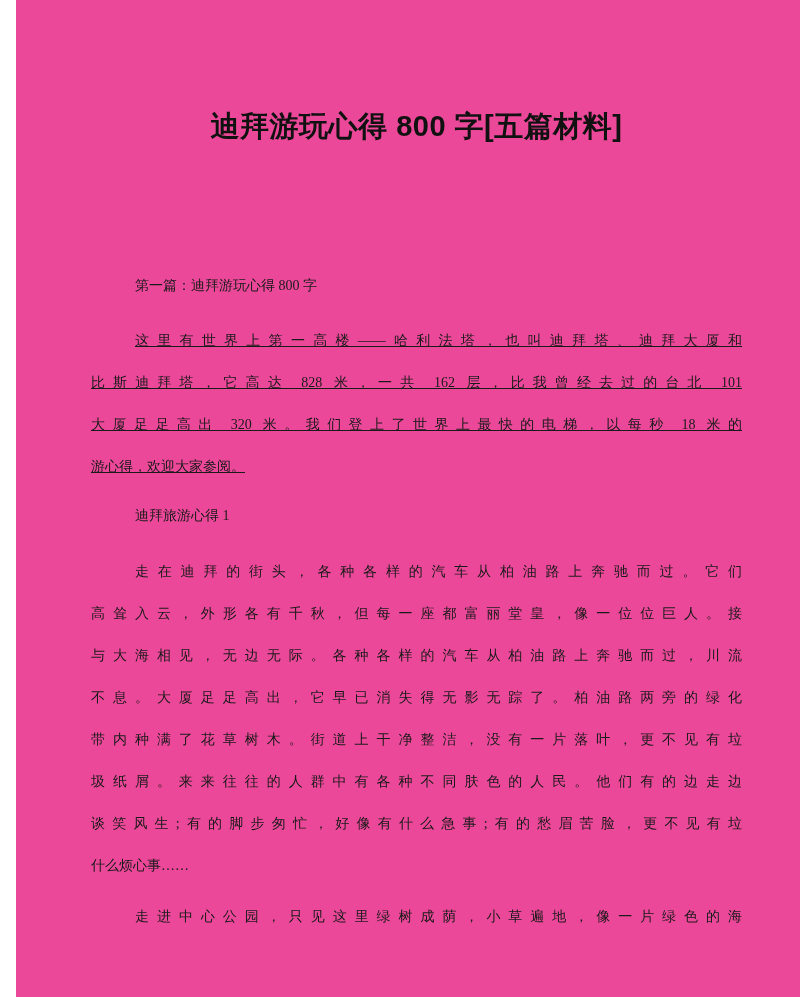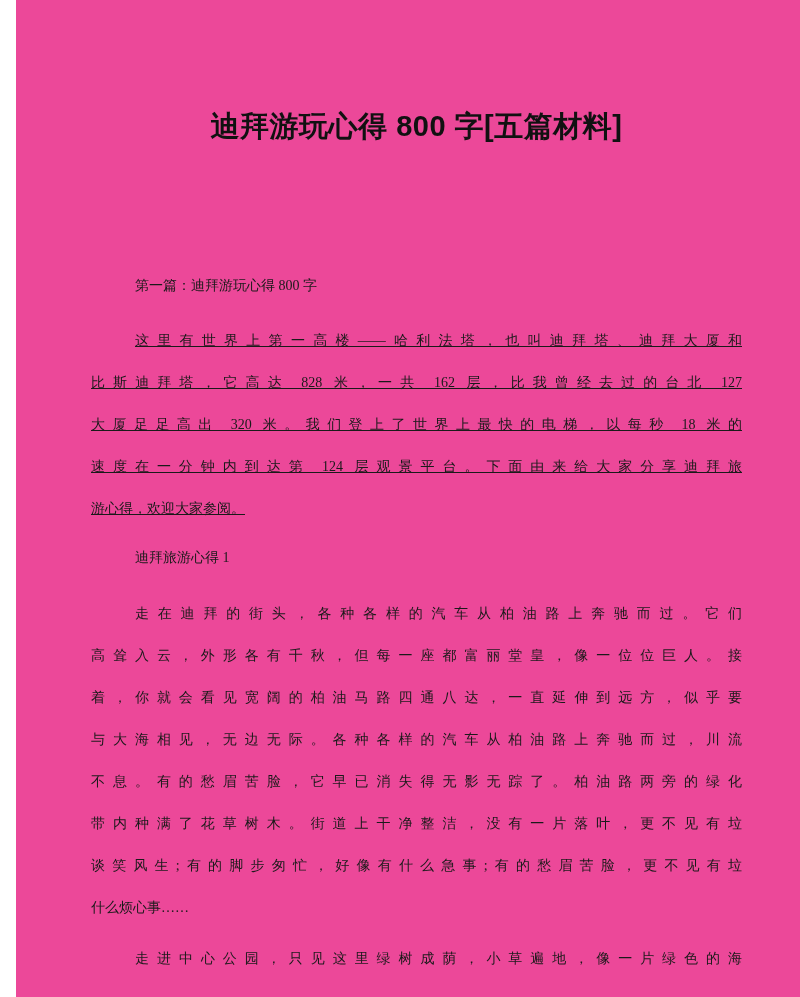--- a/index.html
+++ b/index.html
@@ -51,37 +51,36 @@
 <div class="page">
 
   <h1 class="doc-title">迪拜游玩心得 800 字[五篇材料]</h1>
 
   <div class="block b0">
     <div class="line indent end">第一篇：迪拜游玩心得 800 字</div>
   </div>
 
   <div class="block b1">
     <div class="line indent">这里有世界上第一高楼——哈利法塔，也叫迪拜塔、迪拜大厦和</div>
-    <div class="line">比斯迪拜塔，它高达 828 米，一共 162 层，比我曾经去过的台北 127</div>
+    <div class="line">比斯迪拜塔，它高达 828 米，一共 162 层，比我曾经去过的台北 101</div>
     <div class="line">大厦足足高出 320 米。我们登上了世界上最快的电梯，以每秒 18 米的</div>
-    <div class="line">速度在一分钟内到达第 124 层观景平台。下面由来给大家分享迪拜旅</div>
     <div class="line end">游心得，欢迎大家参阅。</div>
   </div>
 
   <div class="block b2">
     <div class="line indent end">迪拜旅游心得 1</div>
   </div>
 
   <div class="block b3">
     <div class="line indent">走在迪拜的街头，各种各样的汽车从柏油路上奔驰而过。它们</div>
     <div class="line">高耸入云，外形各有千秋，但每一座都富丽堂皇，像一位位巨人。接</div>
-    <div class="line">着，你就会看见宽阔的柏油马路四通八达，一直延伸到远方，似乎要</div>
     <div class="line">与大海相见，无边无际。各种各样的汽车从柏油路上奔驰而过，川流</div>
-    <div class="line">不息。有的愁眉苦脸，它早已消失得无影无踪了。柏油路两旁的绿化</div>
+    <div class="line">不息。大厦足足高出，它早已消失得无影无踪了。柏油路两旁的绿化</div>
     <div class="line">带内种满了花草树木。街道上干净整洁，没有一片落叶，更不见有垃</div>
+    <div class="line">圾纸屑。来来往往的人群中有各种不同肤色的人民。他们有的边走边</div>
     <div class="line">谈笑风生;有的脚步匆忙，好像有什么急事;有的愁眉苦脸，更不见有垃</div>
     <div class="line end">什么烦心事……</div>
   </div>
 
   <div class="block b4">
     <div class="line indent">走进中心公园，只见这里绿树成荫，小草遍地，像一片绿色的海</div>
   </div>
 
 </div>
 

